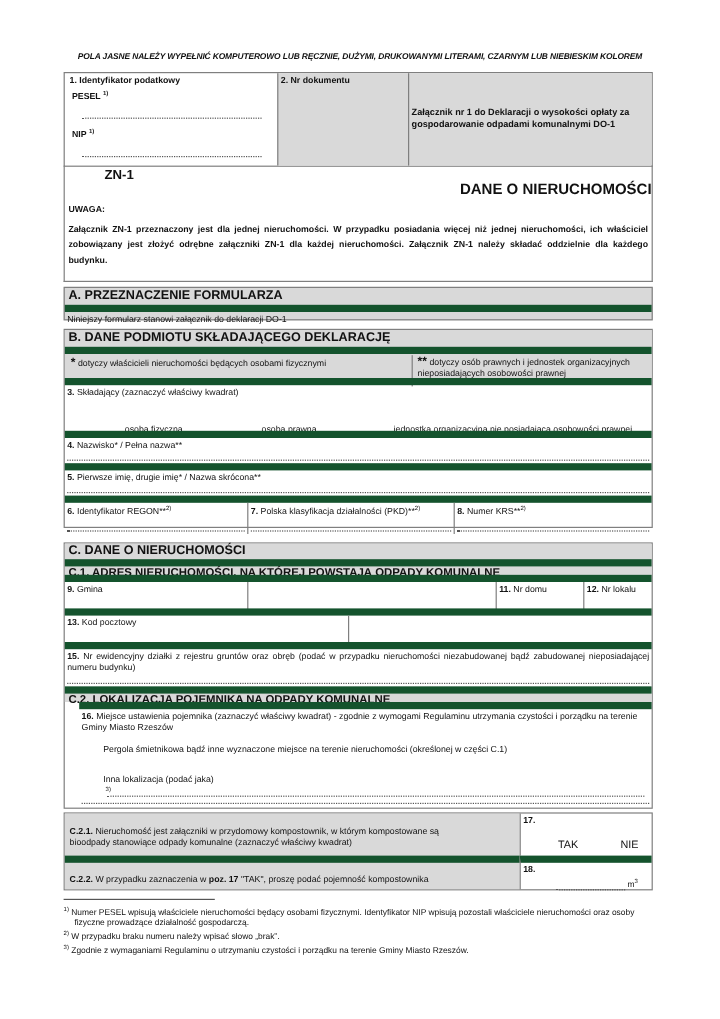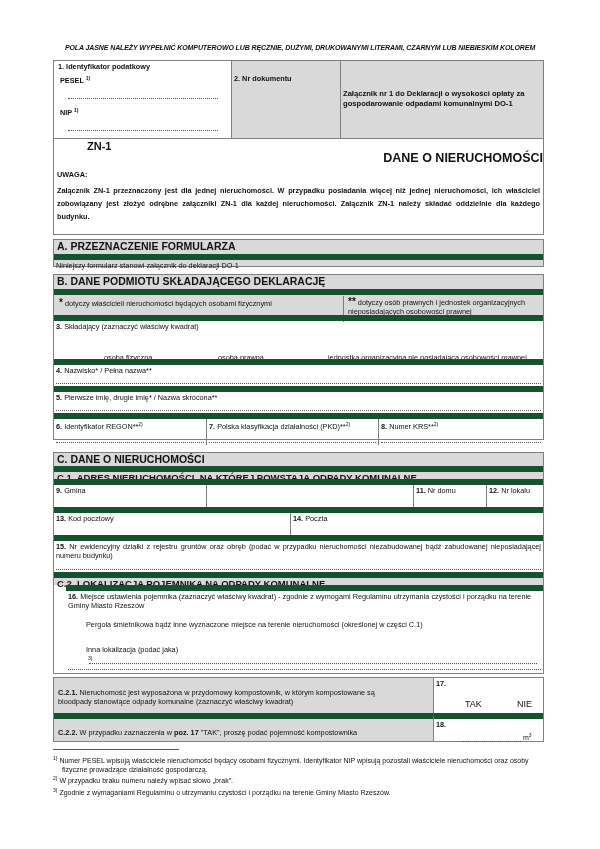--- a/index.html
+++ b/index.html
@@ -25,21 +25,21 @@
 
 <div class="abs b" style="left:53px; top:60px; width:491px; height:79px;">
   <div class="abs" style="left:0; top:0; width:177px; height:77px;">
     <div class="abs lbl" style="left:2px; top:0; font-weight:bold;">1.  Identyfikator podatkowy</div>
     <div class="abs lbl" style="left:4px; top:12px; font-weight:bold;"><span>PESEL</span> <sup>1)</sup></div>
     <div class="abs" style="left:14px; top:28px; width:150px; height:10px; border-bottom:1px dotted #555;"></div>
     <div class="abs lbl" style="left:4px; top:44px; font-weight:bold;"><span>NIP</span> <sup>1)</sup></div>
     <div class="abs" style="left:14px; top:60px; width:150px; height:10px; border-bottom:1px dotted #555;"></div>
   </div>
   <div class="abs gray bl" style="left:177px; top:0; width:109px; height:77px;">
-    <div class="lbl" style="font-weight:bold;margin-top:12px;">2.  Nr dokumentu</div>
+    <div class="lbl" style="font-weight:bold;">2.  Nr dokumentu</div>
   </div>
   <div class="abs gray bl" style="left:286px; top:0; width:203px; height:77px;">
     <div class="abs" style="left:2px; top:28px; right:4px; font-weight:bold; font-size:7.6px; line-height:10px;">Załącznik nr 1 do Deklaracji o wysokości opłaty za gospodarowanie odpadami komunalnymi DO-1</div>
   </div>
 </div>
 
 <div class="abs b" style="left:53px; top:138px; width:491px; height:97px; border-top:none;">
   <div class="abs" style="left:33px; top:2px; font-weight:bold; font-size:11px;">ZN-1</div>
   <div class="abs center" style="left:0; right:0; top:13px; font-weight:bold; font-size:12.5px;text-align:right;">DANE O NIERUCHOMOŚCI</div>
   <div class="abs" style="left:3px; top:32px; font-weight:bold; font-size:7.3px;">UWAGA:</div>
@@ -118,21 +118,20 @@
       <div class="dots"></div>
     </div>
   </div>
 
   <div class="abs bt" style="left:0; right:0; top:54px; height:28px;">
     <div class="abs" style="left:0; top:0; width:236px; height:27px;">
       <div class="lbl"><span class="num">13.</span> <span>Kod pocztowy</span></div>
       <div class="dots"></div>
     </div>
     <div class="abs bl" style="left:236px; top:0; right:0; height:27px;">
-      <div class="lbl"><span class="num">14.</span> <span>Poczta</span></div>
       <div class="dots"></div>
     </div>
   </div>
 
   <div class="abs bt" style="left:0; right:0; top:82px; height:37px;">
     <div class="lbl" style="text-align:justify;"><span class="num">15.</span> <span>Nr ewidencyjny działki z rejestru gruntów oraz obręb (podać w przypadku nieruchomości niezabudowanej bądź zabudowanej nieposiadającej numeru budynku)</span></div>
     <div class="dots"></div>
   </div>
 
   <div class="abs gray bt" style="left:0; right:0; top:119px; height:13px;">
@@ -145,21 +144,21 @@
       <span style="white-space:nowrap;">Inna lokalizacja (podać jaka)</span>
       <sup style="margin-left:2px;">3)</sup>
       <span style="flex:1; border-bottom:1px dotted #555; margin-left:3px; height:7px;"></span>
     </div>
     <div class="dots" style="bottom:3px;"></div>
   </div>
 </div>
 
 <div class="abs b" style="left:53px; top:677px; width:491px; height:65px;">
   <div class="abs gray" style="left:0; top:0; width:379px; height:35px;">
-    <div class="abs lbl" style="left:2px; top:9px; right:30px;"><span class="num">C.2.1.</span> <span>Nieruchomość jest wyposażona w przydomowy kompostownik, w którym kompostowane są bioodpady  stanowiące odpady komunalne (zaznaczyć właściwy kwadrat)</span></div>
+    <div class="abs lbl" style="left:2px; top:9px; right:30px;"><span class="num">C.2.1.</span> <span>Nieruchomość jest załączniki w przydomowy kompostownik, w którym kompostowane są bioodpady  stanowiące odpady komunalne (zaznaczyć właściwy kwadrat)</span></div>
   </div>
   <div class="abs bl" style="left:379px; top:0; right:0; height:35px;">
     <div class="lbl num">17.</div>
     <div class="abs" style="left:31px; top:21px; font-size:9px;">TAK</div>
     <div class="abs" style="left:83px; top:21px; font-size:9px;">NIE</div>
   </div>
   <div class="abs gray bt" style="left:0; top:35px; width:379px; height:28px;">
     <div class="abs lbl" style="left:2px; top:8px;"><span class="num">C.2.2.</span> <span>W przypadku zaznaczenia w </span><span class="num">poz. 17</span><span> "TAK", proszę podać pojemność kompostownika</span></div>
   </div>
   <div class="abs bl bt" style="left:379px; top:35px; right:0; height:28px;">

